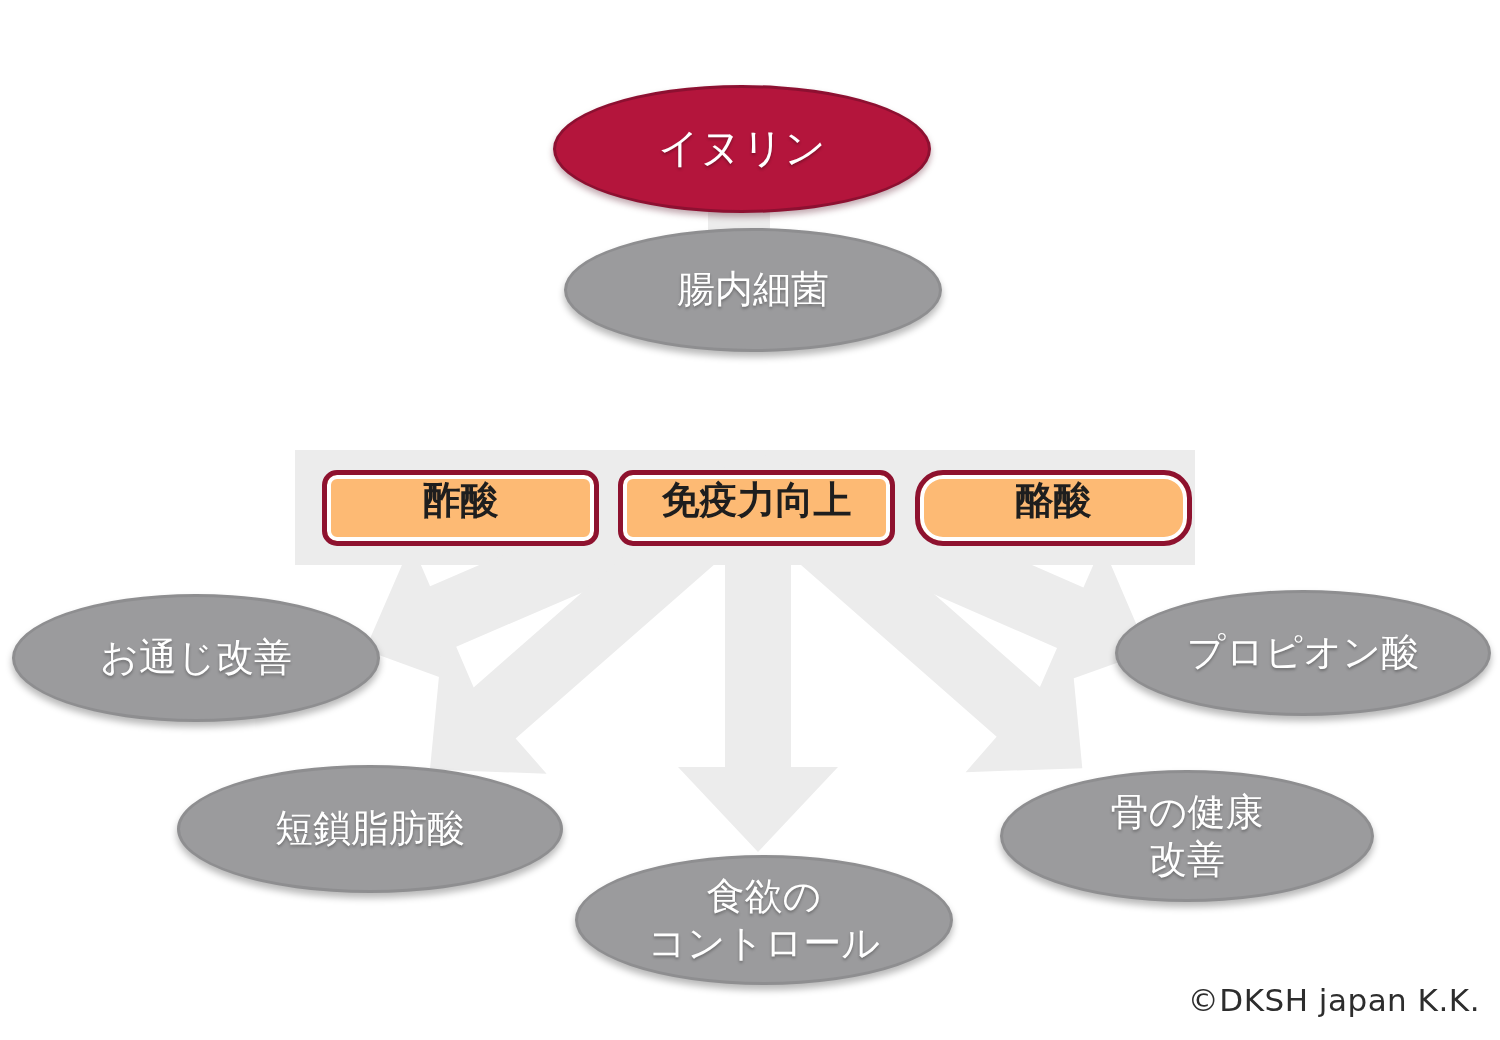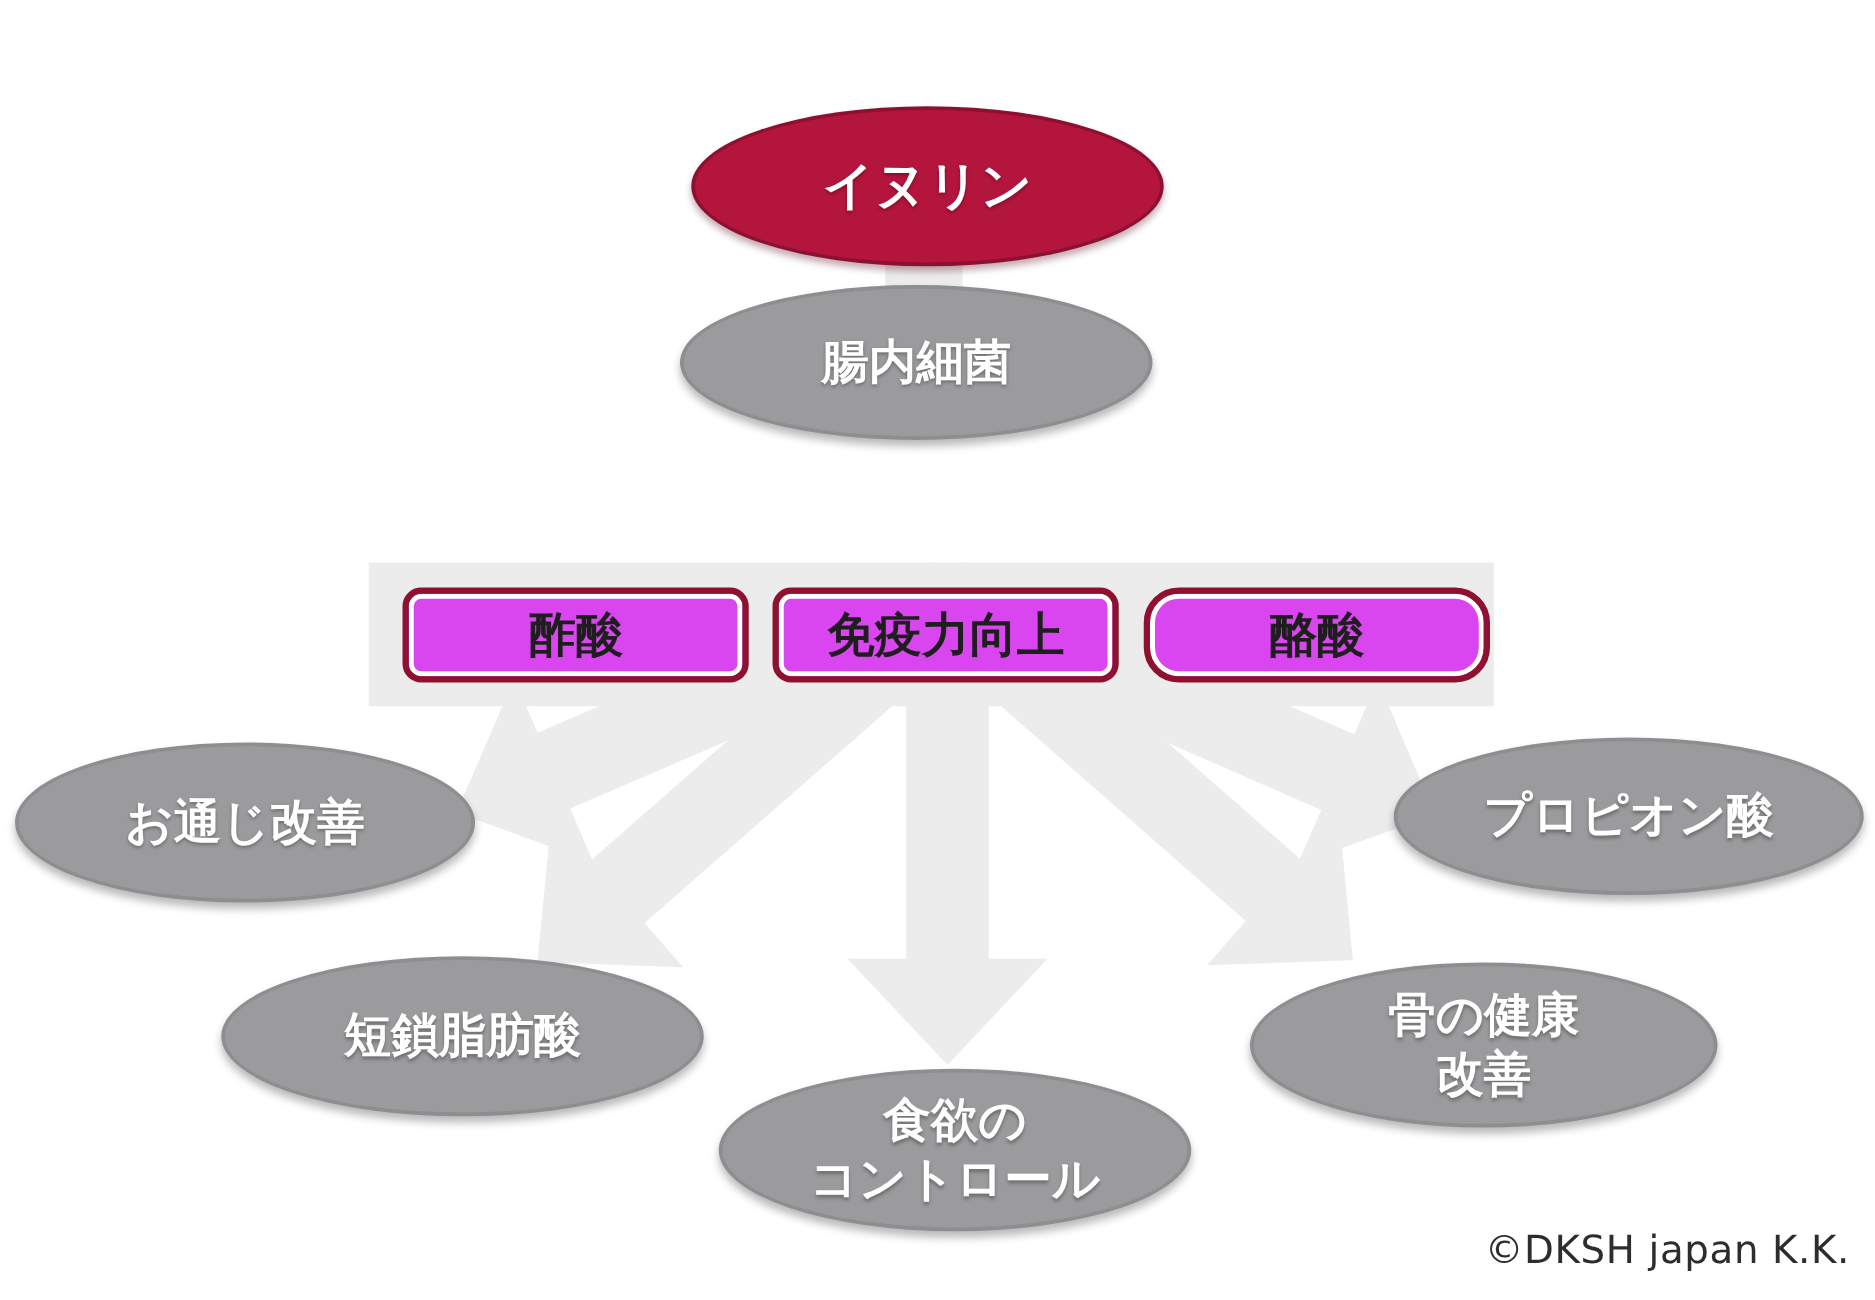--- a/index.html
+++ b/index.html
@@ -6,52 +6,52 @@
   .canvas {
     position:relative; width:1500px; height:1040px;
     background:#ffffff; overflow:hidden;
     font-family:"DejaVu Sans","Liberation Sans",sans-serif;
   }
   .bg-svg { position:absolute; left:0; top:0; z-index:0; }
 
   .ellipse {
     position:absolute; z-index:2; border-radius:50%;
     display:flex; flex-direction:column; align-items:center; justify-content:center;
-    text-align:left; font-weight:bold; color:#ffffff;
+    text-align:left; font-weight:normal; color:#ffffff;
     text-shadow:0 2px 3px rgba(0,0,0,0.30);
     line-height:1.25;
   }
   .ellipse.red {
     background:var(--accent-red,#b4153c);
     border:3px solid #8d1031;
     box-shadow:0 4px 6px rgba(80,10,30,0.35);
     font-size:41px;
   }
   .ellipse.gray {
     background:var(--node-gray,#9b9b9d);
     border:3px solid #8e8e90;
     box-shadow:0 5px 7px rgba(0,0,0,0.28);
     font-size:38px;
   }
 
   .node-inulin   { left:553px; top:85px;  width:372px; height:122px; }
-  .node-gut      { left:544px; top:228px; width:372px; height:118px; z-index:1; }
+  .node-gut      { left:564px; top:228px; width:372px; height:118px; z-index:1; }
   .node-scfa     { left:553px; top:340px; width:372px; height:118px; }
 
   .node-bowel    { left:12px;   top:594px; width:362px; height:122px; }
   .node-immunity { left:1115px; top:590px; width:370px; height:120px; }
   .node-bone     { left:177px;  top:765px; width:380px; height:122px; }
   .node-bloodsugar { left:1000px; top:770px; width:368px; height:126px; }
   .node-appetite { left:575px;  top:855px; width:372px; height:124px; }
 
   .acid-box {
     position:absolute; z-index:2; top:470px; width:267px; height:66px;
     border:5px solid var(--box-border,#8e122f); border-radius:15px;
-    background:#d946ef; box-shadow:inset 0 0 0 4px #ffffff;
-    display:flex; align-items:center; justify-content:center;
+    background:#fdba74; box-shadow:inset 0 0 0 4px #ffffff;
+    display:flex; align-items:flex-start; justify-content:center;
     font-size:38px; font-weight:bold; color:#1e1e1e;
   }
   .acid-1 { left:322px; }
   .acid-2 { left:618px; }
   .acid-3 { left:915px;border-radius:28px; }
 
   .copyright {
     position:absolute; z-index:2; right:20px; top:982px;
     font-size:31px; color:#2d2d2d; letter-spacing:0.5px;text-align:center;
   }

